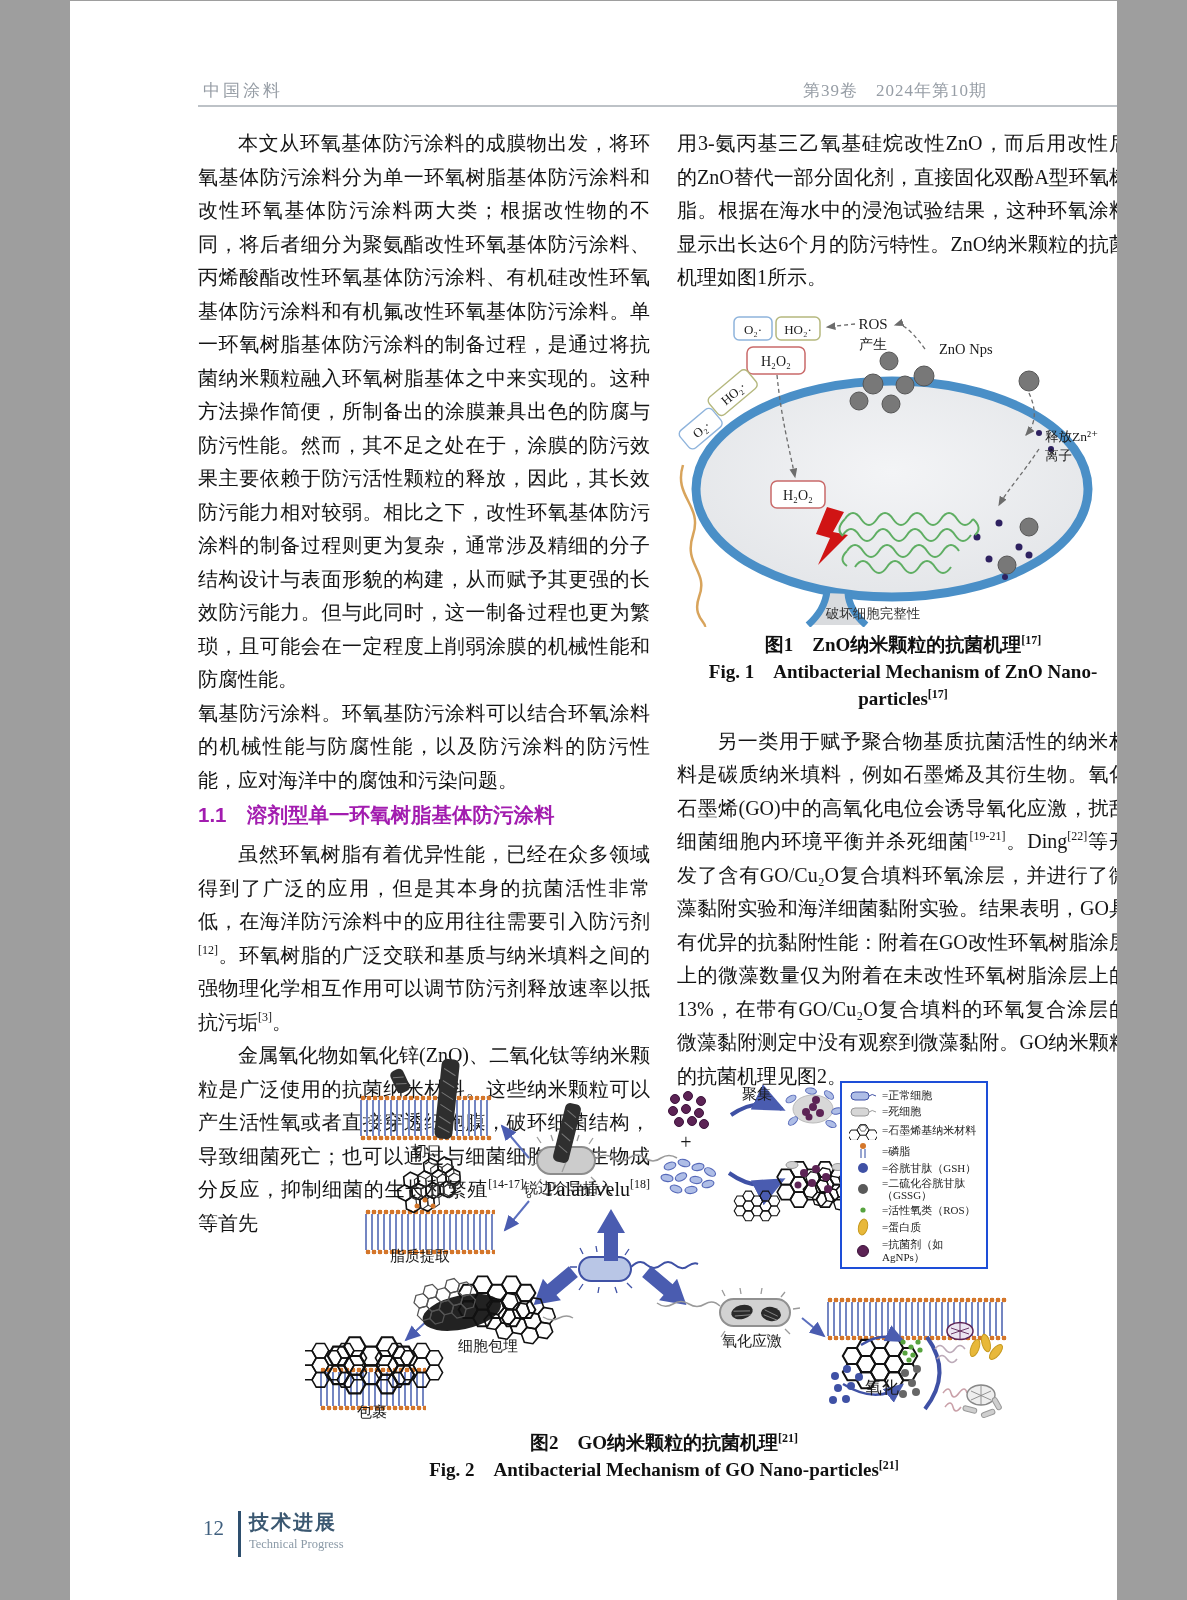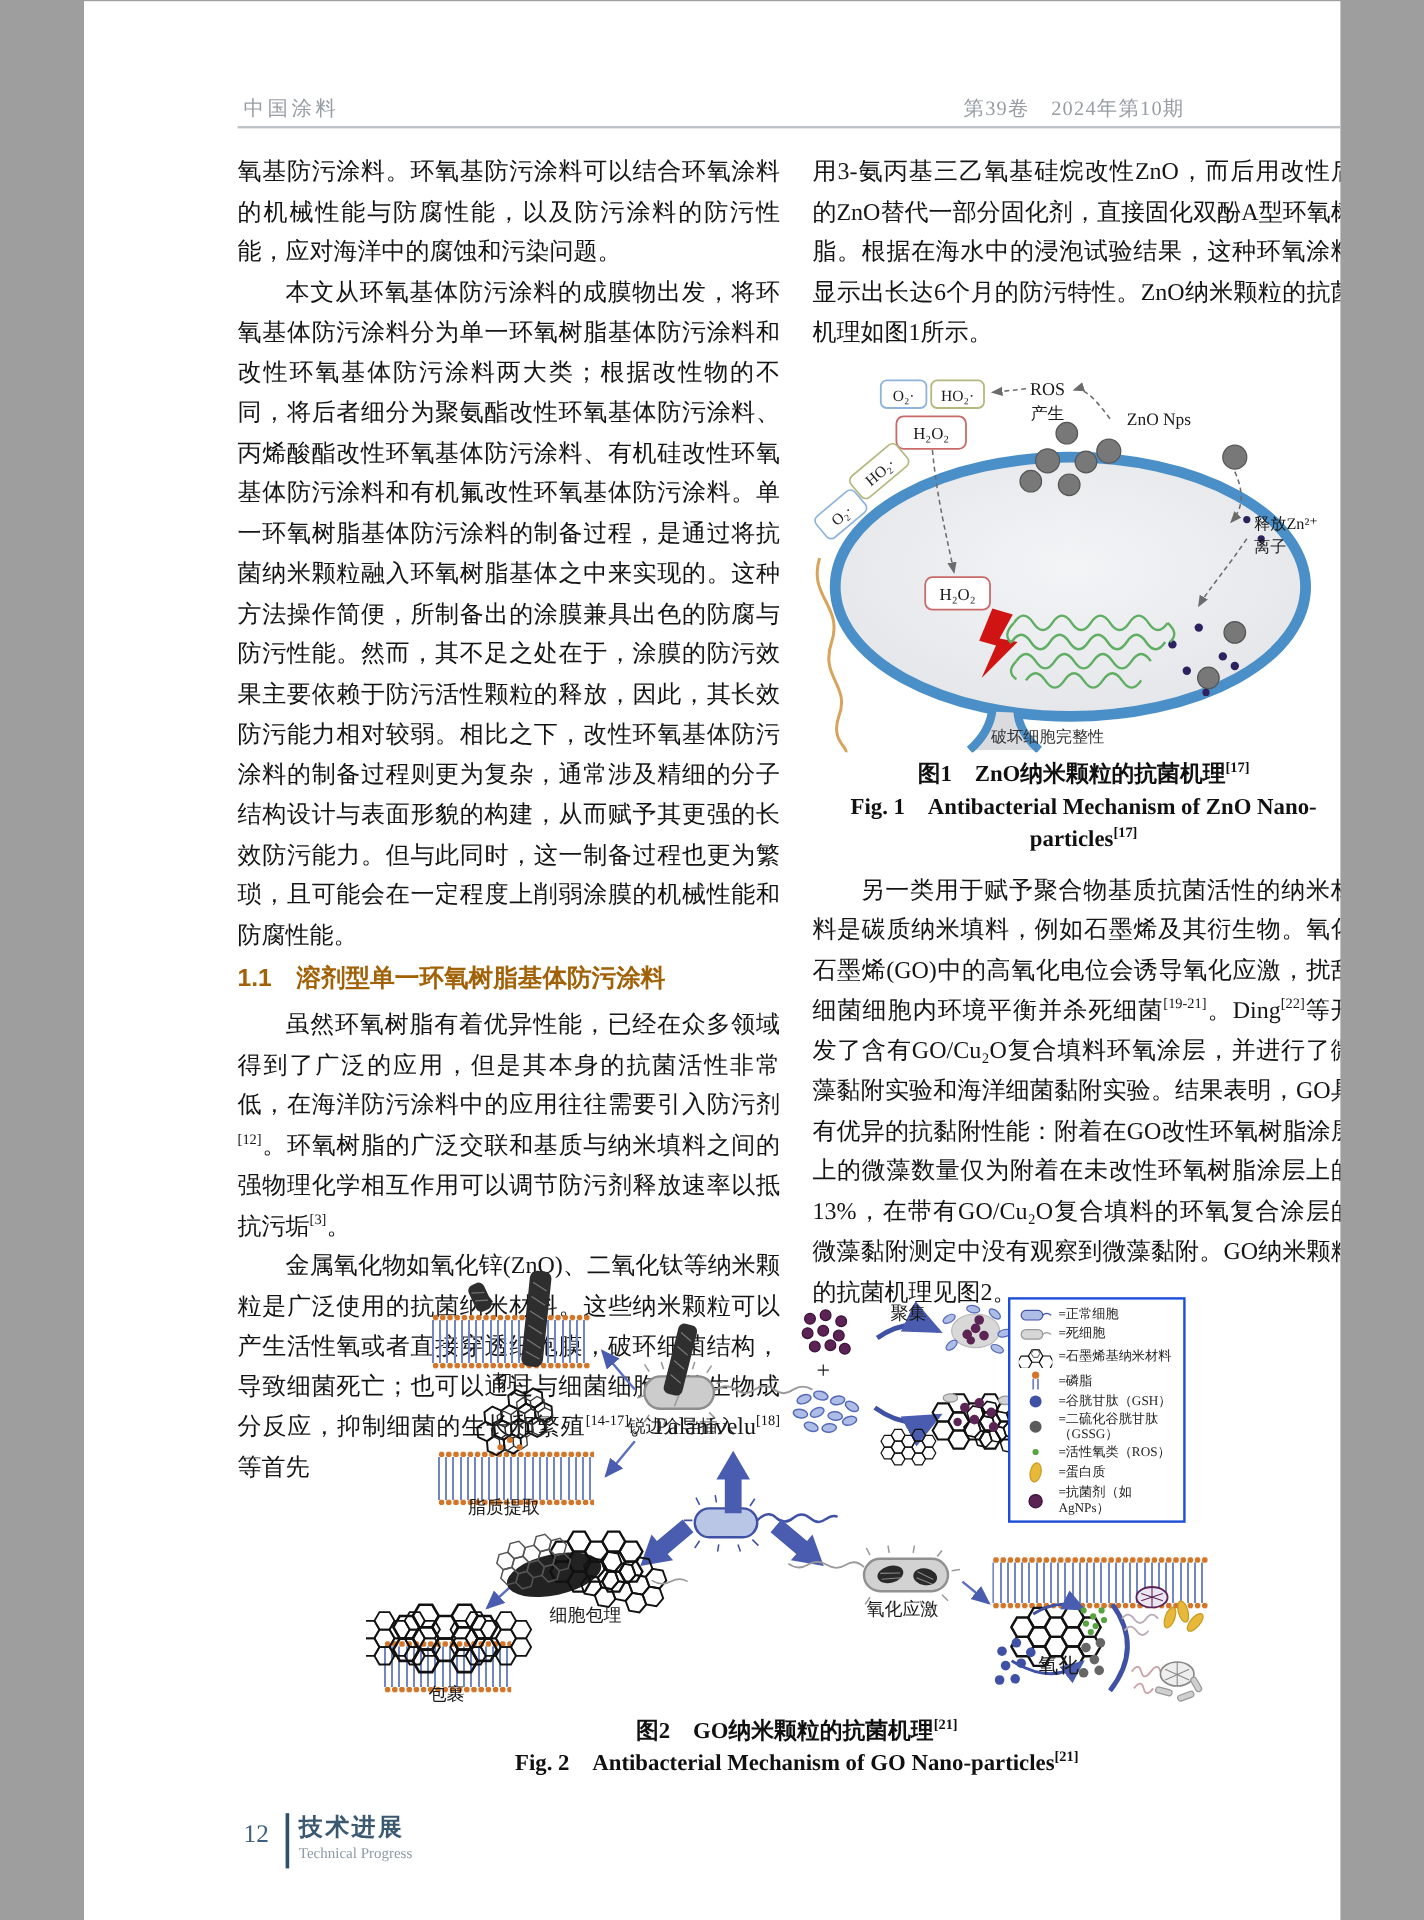--- a/index.html
+++ b/index.html
@@ -12,21 +12,21 @@
   
   .col{position:absolute;top:126px;width:452px;}
   .col-left{left:128px;}
   .col-right{left:607px;}
   .body-p{font-size:20px;line-height:33.5px;text-align:justify;text-indent:2em;margin:0;}
   .noindent{text-indent:0;}
   sup.ref{font-size:12px;line-height:0;vertical-align:super;}
   .h1g{font-family:"Liberation Sans","DejaVu Sans",sans-serif;font-weight:bold;font-size:25px;
        color:#4c7c50;margin:15px 0 7px 0;letter-spacing:1px;}
   .h11g{font-family:"Liberation Sans","DejaVu Sans",sans-serif;font-weight:bold;font-size:20.5px;
-       color:#a16207;margin:4px 0 9px 0;}
+       color:#a21caf;margin:4px 0 9px 0;}
   .fig-caption{text-align:center;font-weight:bold;font-size:19px;line-height:27px;color:#101010;margin:0;}
   .fig1-wrap{margin-top:2px;}
   
   .fig2{position:absolute;left:235px;top:1050px;width:830px;height:377px;}
   .fig2 svg.layer{position:absolute;left:0;top:0;z-index:2;}
   .mem{position:absolute;z-index:1;padding:5px 0;background:repeating-linear-gradient(90deg,#7486c2 0 1.6px,rgba(0,0,0,0) 1.6px 6px);background-clip:content-box;}
   .mem::before,.mem::after{content:"";position:absolute;left:0;right:0;height:6px;
      background-image:radial-gradient(circle at 3px 3px,#d4762a 2.3px,rgba(0,0,0,0) 2.6px);
      background-size:6px 6px;background-repeat:repeat-x;}
   .mem::before{top:0;}
@@ -52,22 +52,22 @@
 </head>
 <body>
 
 <div class="page">
 
   <div class="hdr-journal">中国涂料</div>
   <div class="hdr-issue">第39卷　2024年第10期</div>
   <div class="hdr-rule"></div>
 
   <div class="col col-left">
+    <p class="body-p">本文从环氧基体防污涂料的成膜物出发，将环氧基体防污涂料分为单一环氧树脂基体防污涂料和改性环氧基体防污涂料两大类；根据改性物的不同，将后者细分为聚氨酯改性环氧基体防污涂料、丙烯酸酯改性环氧基体防污涂料、有机硅改性环氧基体防污涂料和有机氟改性环氧基体防污涂料。单一环氧树脂基体防污涂料的制备过程，是通过将抗菌纳米颗粒融入环氧树脂基体之中来实现的。这种方法操作简便，所制备出的涂膜兼具出色的防腐与防污性能。然而，其不足之处在于，涂膜的防污效果主要依赖于防污活性颗粒的释放，因此，其长效防污能力相对较弱。相比之下，改性环氧基体防污涂料的制备过程则更为复杂，通常涉及精细的分子结构设计与表面形貌的构建，从而赋予其更强的长效防污能力。但与此同时，这一制备过程也更为繁琐，且可能会在一定程度上削弱涂膜的机械性能和防腐性能。</p>
     <p class="body-p noindent">氧基防污涂料。环氧基防污涂料可以结合环氧涂料的机械性能与防腐性能，以及防污涂料的防污性能，应对海洋中的腐蚀和污染问题。</p>
-    <p class="body-p">本文从环氧基体防污涂料的成膜物出发，将环氧基体防污涂料分为单一环氧树脂基体防污涂料和改性环氧基体防污涂料两大类；根据改性物的不同，将后者细分为聚氨酯改性环氧基体防污涂料、丙烯酸酯改性环氧基体防污涂料、有机硅改性环氧基体防污涂料和有机氟改性环氧基体防污涂料。单一环氧树脂基体防污涂料的制备过程，是通过将抗菌纳米颗粒融入环氧树脂基体之中来实现的。这种方法操作简便，所制备出的涂膜兼具出色的防腐与防污性能。然而，其不足之处在于，涂膜的防污效果主要依赖于防污活性颗粒的释放，因此，其长效防污能力相对较弱。相比之下，改性环氧基体防污涂料的制备过程则更为复杂，通常涉及精细的分子结构设计与表面形貌的构建，从而赋予其更强的长效防污能力。但与此同时，这一制备过程也更为繁琐，且可能会在一定程度上削弱涂膜的机械性能和防腐性能。</p>
     <div class="h11g">1.1　溶剂型单一环氧树脂基体防污涂料</div>
     <p class="body-p"><span>虽然环氧树脂有着优异性能，已经在众多领域得到了广泛的应用，但是其本身的抗菌活性非常低，在海洋防污涂料中的应用往往需要引入防污剂</span><sup class="ref">[12]</sup><span>。环氧树脂的广泛交联和基质与纳米填料之间的强物理化学相互作用可以调节防污剂释放速率以抵抗污垢</span><sup class="ref">[3]</sup><span>。</span></p>
     <p class="body-p"><span>金属氧化物如氧化锌(ZnO)、二氧化钛等纳米颗粒是广泛使用的抗菌纳米材料。这些纳米颗粒可以产生活性氧或者直接穿透细胞膜，破环细菌结构，导致细菌死亡；也可以通过与细菌细胞内的生物成分反应，抑制细菌的生长和繁殖</span><sup class="ref">[14-17]</sup><span>。Palanivelu</span><sup class="ref">[18]</sup><span>等首先</span></p>
   </div>
 
   <div class="col col-right">
     <p class="body-p noindent">用3-氨丙基三乙氧基硅烷改性ZnO，而后用改性后的ZnO替代一部分固化剂，直接固化双酚A型环氧树脂。根据在海水中的浸泡试验结果，这种环氧涂料显示出长达6个月的防污特性。ZnO纳米颗粒的抗菌机理如图1所示。</p>
 
     <div class="fig1-wrap">
       <svg width="452" height="330" viewBox="0 0 452 330">

